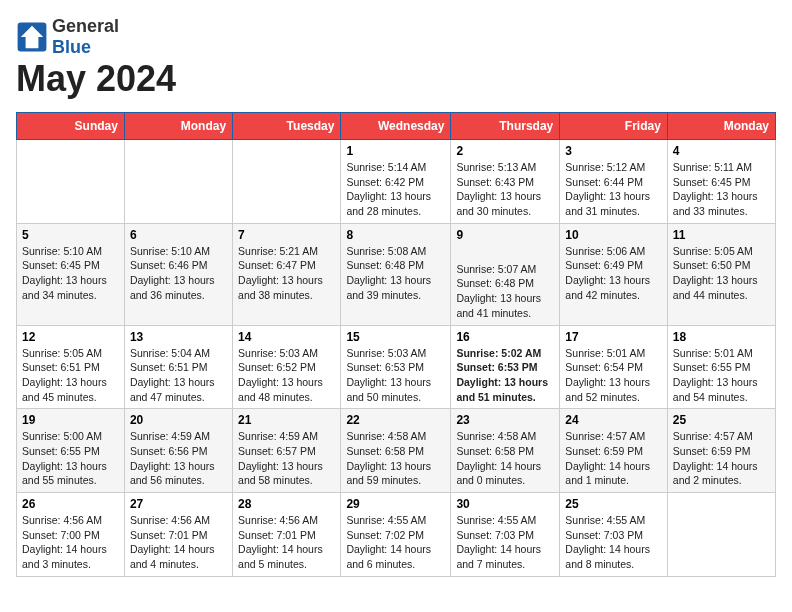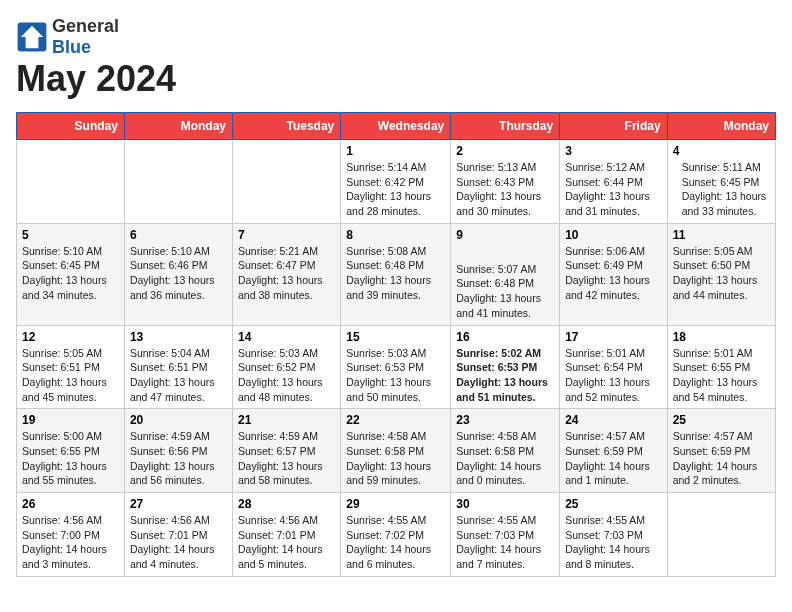--- a/index.html
+++ b/index.html
@@ -138,21 +138,21 @@
         </td>
         <td>
           <div class="day-number">3</div>
           <div class="day-info" style="white-space: pre-line;">Sunrise: 5:12 AM
 Sunset: 6:44 PM
 Daylight: 13 hours
 and 31 minutes.</div>
         </td>
         <td>
           <div class="day-number">4</div>
-          <div class="day-info" style="white-space: pre-line; margin-left: 9px;">Sunrise: 5:11 AM
+          <div class="day-info" style="white-space: pre-line;">Sunrise: 5:11 AM
 Sunset: 6:45 PM
 Daylight: 13 hours
 and 33 minutes.</div>
         </td>
       </tr>
       <tr>
         <td>
           <div class="day-number">5</div>
           <div class="day-info" style="white-space: pre-line;">Sunrise: 5:10 AM
 Sunset: 6:45 PM

